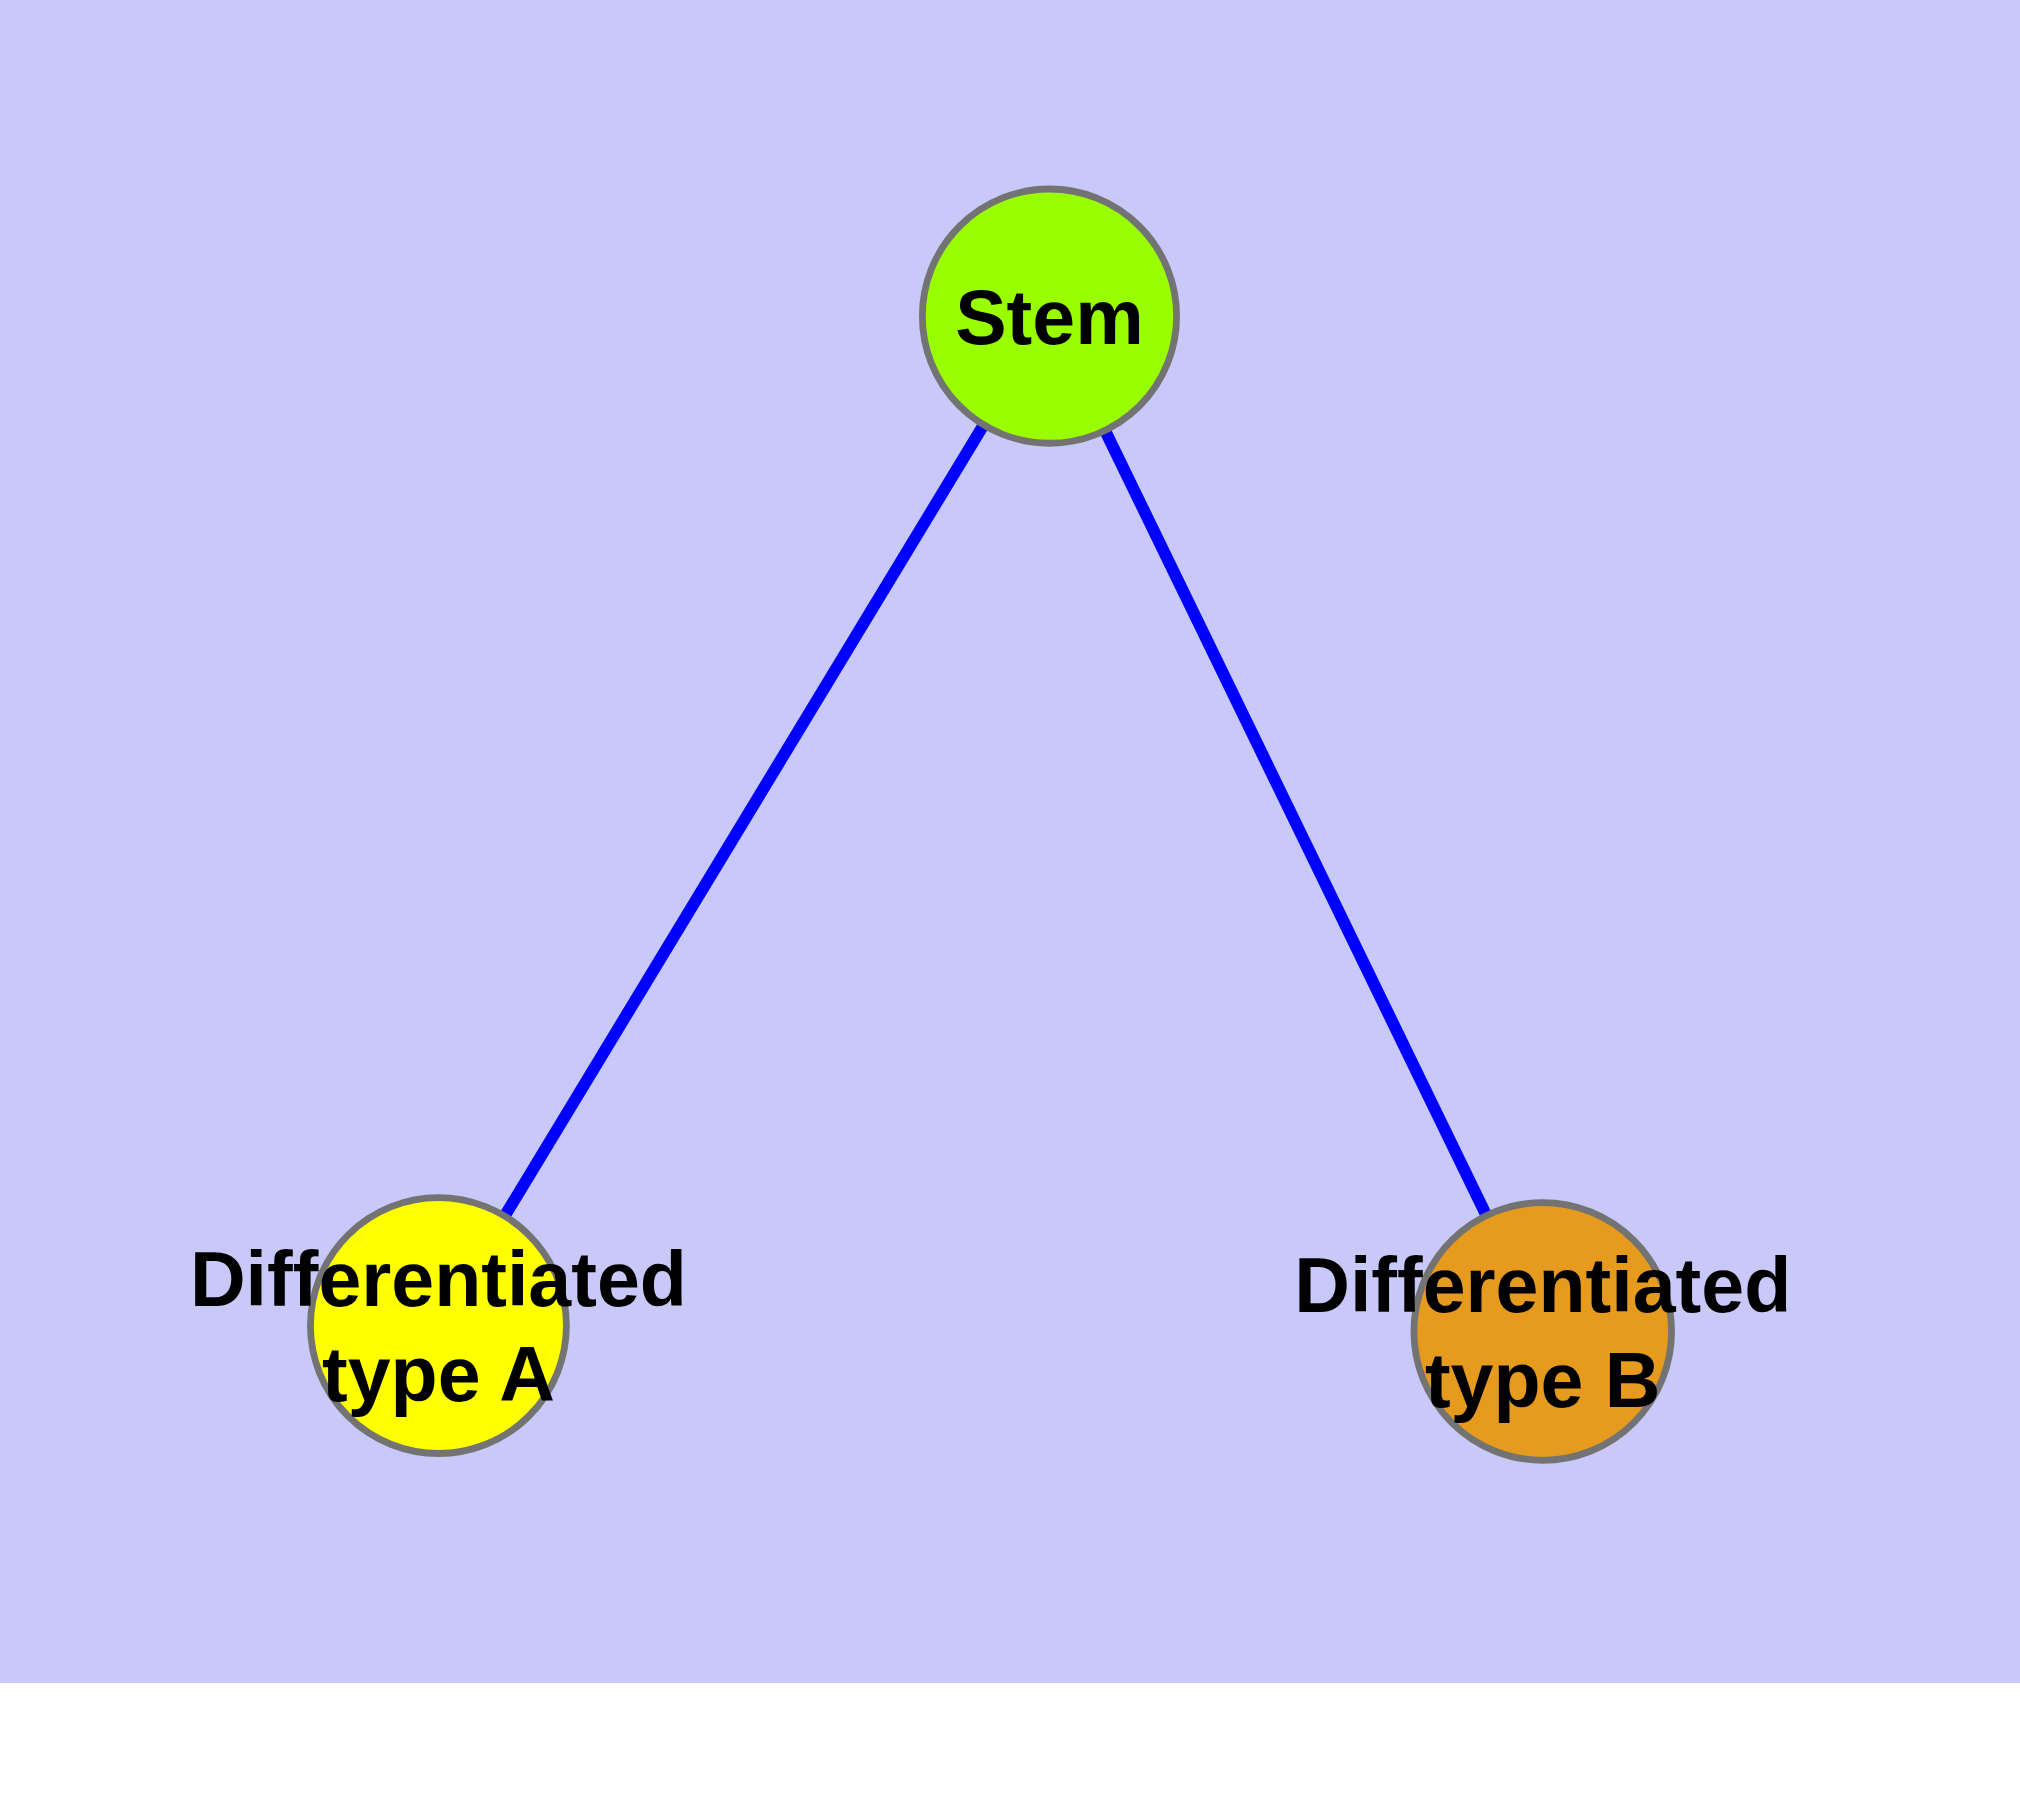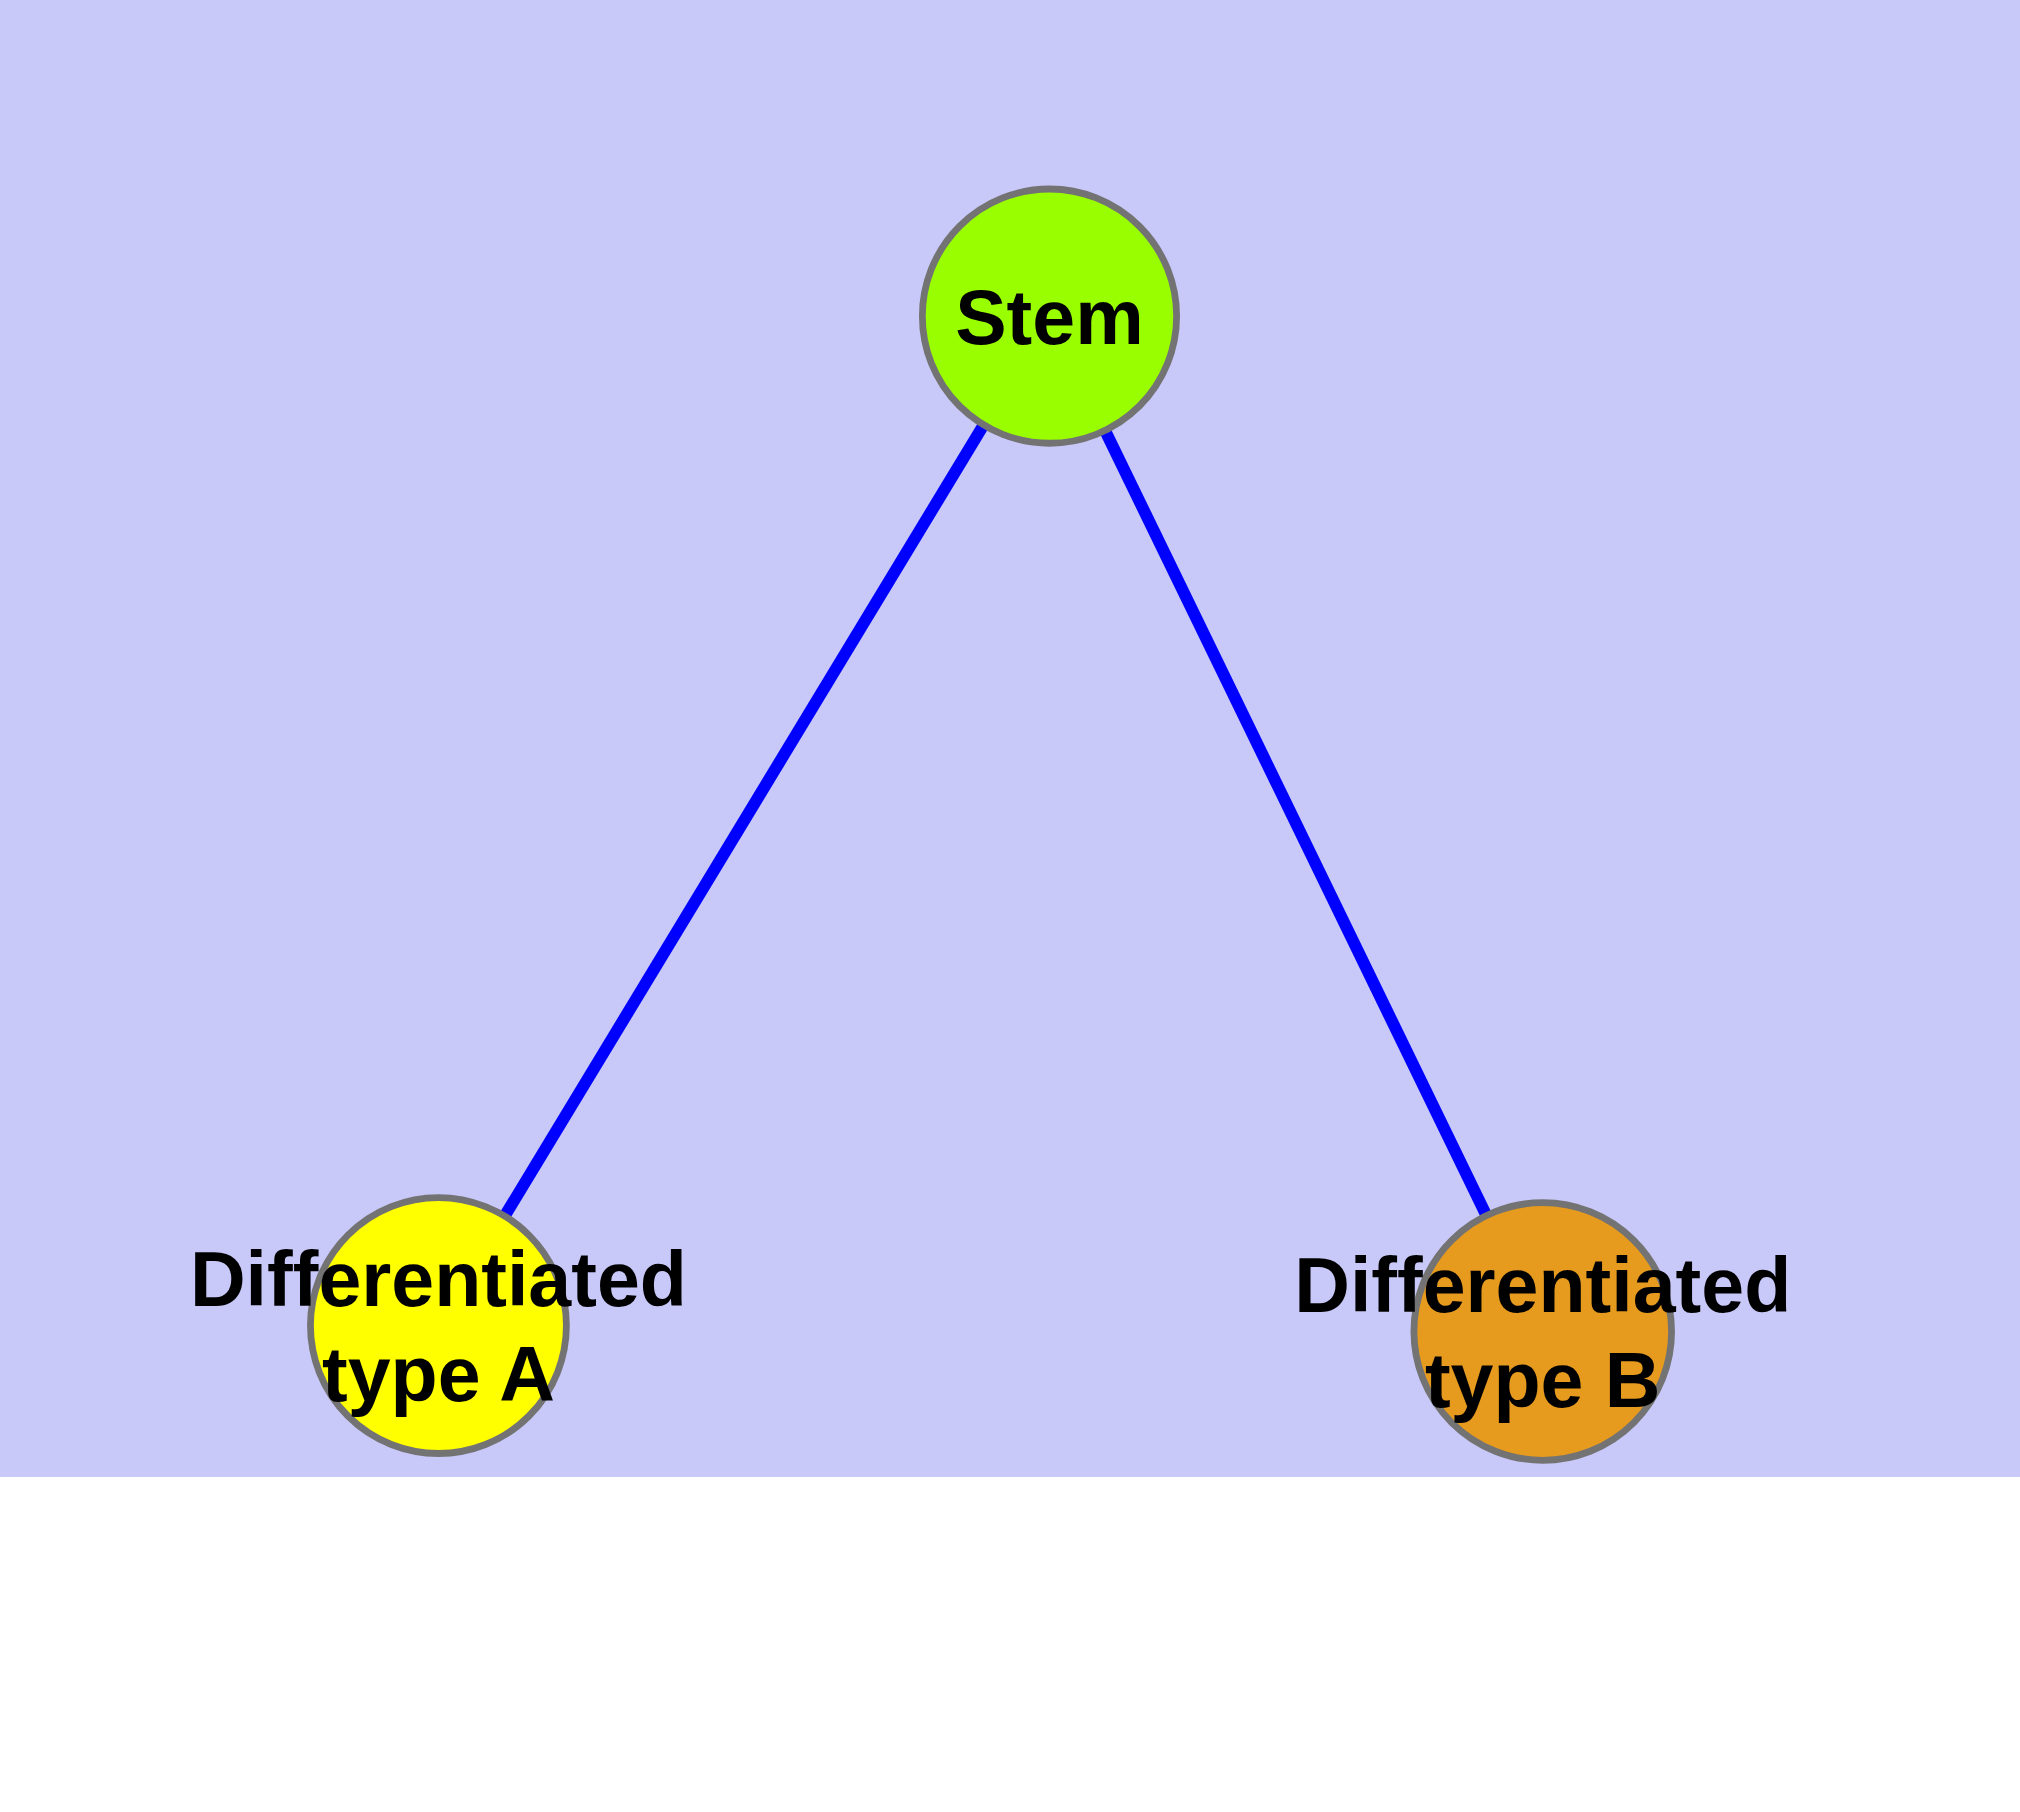--- a/index.html
+++ b/index.html
@@ -4,21 +4,21 @@
 <style>
   html, body {
     margin: 0;
     padding: 0;
   }
   body {
     font-family: "Liberation Sans", sans-serif;
   }
   #stage {
     width: 2021px;
-    height: 1477px;
+    height: 1683px;
     overflow: hidden;
   }
   svg {
     display: block;
   }
   .node-label {
     font-family: "Liberation Sans", "DejaVu Sans", sans-serif;
     font-weight: 700;
   }
 </style>

